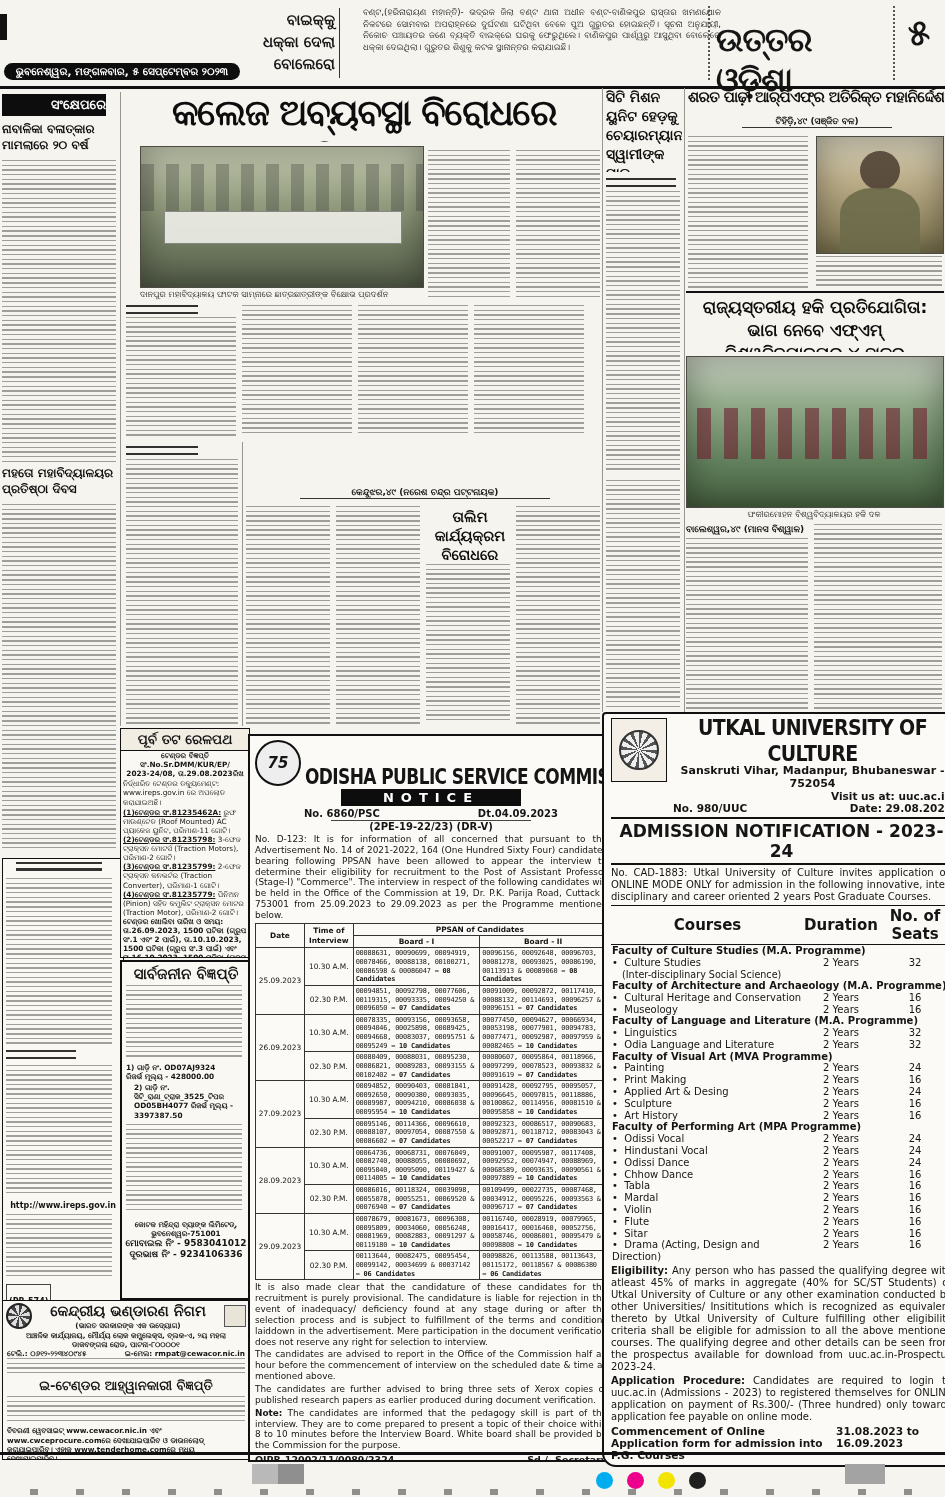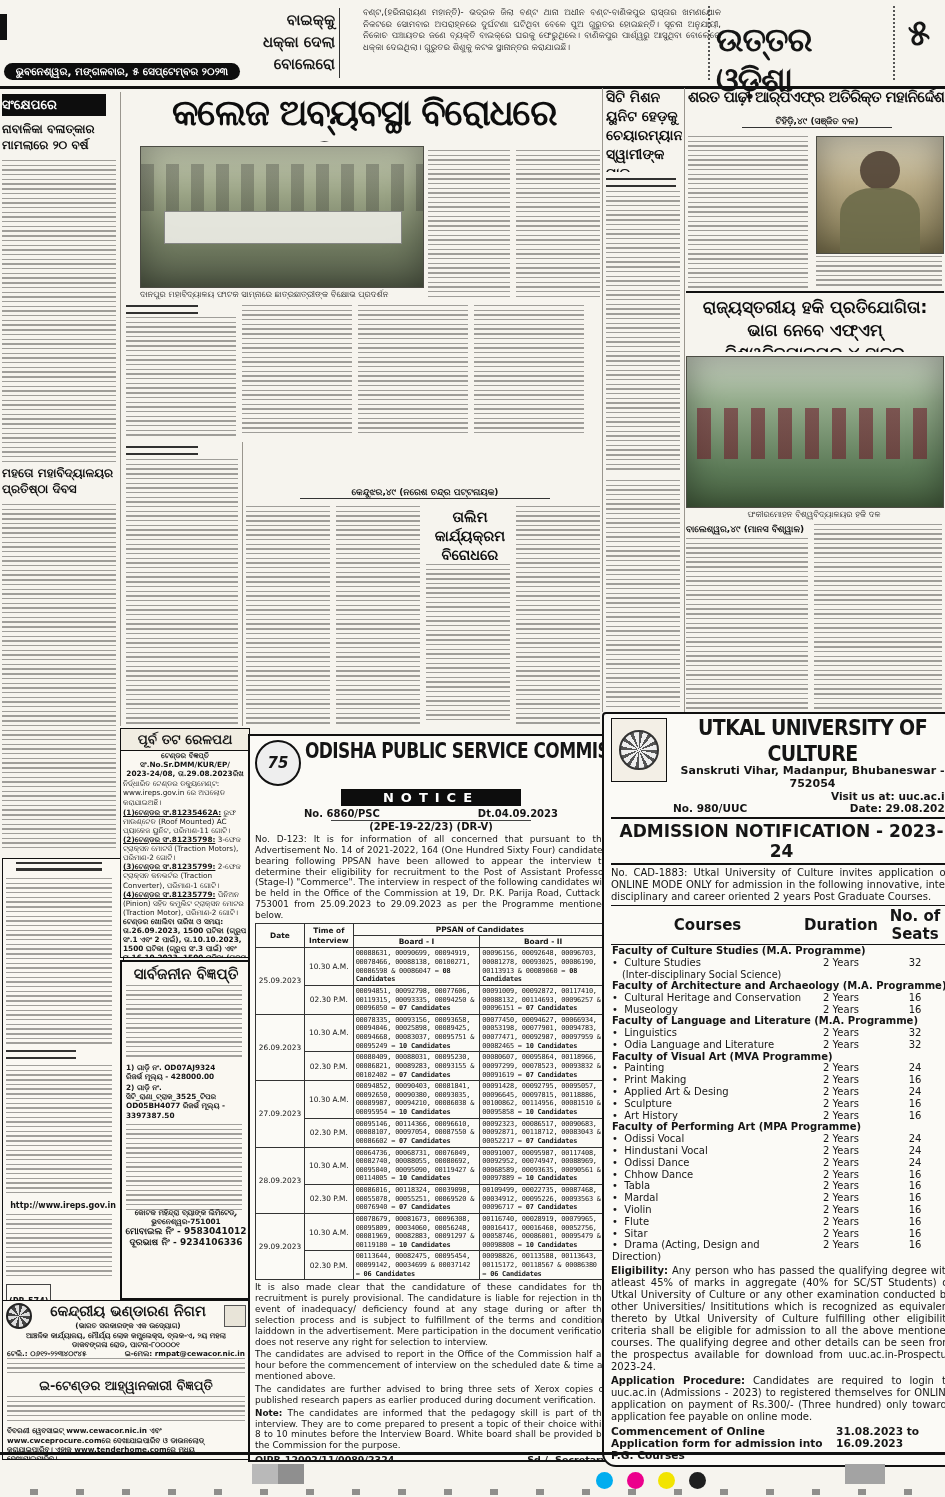--- a/index.html
+++ b/index.html
@@ -13,37 +13,37 @@
   .gk{position:absolute;background:repeating-linear-gradient(180deg,#41403d 0 1.4px,transparent 1.4px 4.7px);opacity:.48}
   .gkb{position:absolute;background:repeating-linear-gradient(180deg,#000 0 2.4px,transparent 2.4px 6.5px);opacity:.8}
   .logo-odia{font-size:40px;font-weight:bold;color:#1b5fc1;line-height:1;letter-spacing:-1px;text-shadow:0 0 1px #0d4aa8}
   .logo-sub{font-size:8px;font-weight:bold;color:#1b5fc1;letter-spacing:5px;margin-top:1px}
   .date-bar{background:#0d0d0d;color:#fff;font-size:10.5px;font-weight:bold;text-align:center;
             line-height:17px;border-radius:9px}
   .brief-hl{font-size:15px;font-weight:bold;text-align:right;line-height:1.45;white-space:pre-line}
   .brief-body{font-size:8.6px;line-height:1.36;text-align:justify;overflow:hidden;color:#222}
   .region{font-size:33px;font-weight:bold;letter-spacing:-1px}
   .pageno{font-size:36px;font-weight:bold;text-align:center}
-  .sec-label{background:#0d0d0d;color:#fff;font-size:13px;font-weight:bold;text-align:left;line-height:22px}
+  .sec-label{background:#0d0d0d;color:#fff;font-size:13px;font-weight:bold;text-align:right;line-height:22px}
   .bh{font-weight:bold;color:#0d0d0d;overflow:hidden}
   .cap{font-size:8.3px;color:#222;overflow:hidden;white-space:nowrap}
   .photo{position:absolute;border:1px solid #4c4c44;box-shadow:inset 0 0 34px rgba(0,0,0,.38)}
   .dl{font-weight:bold;text-align:center;font-size:9px;border-bottom:1px solid #333;overflow:hidden;white-space:nowrap}
   
   .adbox{position:absolute;background:#faf8f2;border:1.5px solid #111;overflow:hidden}
   .ecor-t{font-size:13.5px;font-weight:bold;text-align:center;border-bottom:1.5px solid #111;padding:2px 0;background:#f1ede2}
   .tiny{font-size:7.3px;line-height:1.25}
   .tiny-c{font-size:7.3px;line-height:1.25;text-align:center;font-weight:bold}
   .tnd-no{font-weight:bold;text-decoration:underline}
   .pn-title{font-size:15px;font-weight:bold;text-align:center;padding:3px 0 2px}
   .cwc-title{font-size:14.5px;font-weight:bold;text-align:center;padding:1px 0}
   .w-b{font-weight:bold}
   
   .opsc{position:absolute;background:#fbfaf6;border:2px solid #111;padding:4px 5px;overflow:hidden}
-  .opsc-head{display:flex;align-items:flex-start;gap:4px}
+  .opsc-head{display:flex;align-items:flex-end;gap:4px}
   .opsc-logo{width:42px;height:42px;border:2.5px solid #111;border-radius:50%;flex:0 0 auto;
              display:flex;align-items:center;justify-content:center;font-weight:bold;font-size:15px;font-style:italic;background:#eee}
   .opsc-org{font-size:17px;font-weight:bold;letter-spacing:-0.6px;transform:scaleY(1.25);transform-origin:center;white-space:nowrap;flex:1;text-align:center}
   .notice-bar{width:180px;margin:3px auto 2px;background:#0d0d0d;color:#fff;text-align:center;
               font-weight:bold;font-size:13px;letter-spacing:7px;padding:1px 0}
   .opsc-no{display:flex;justify-content:space-around;font-weight:bold;font-size:10px}
   .opsc-ref{text-align:center;font-weight:bold;font-size:10px;border-top:1px solid #444;width:200px;margin:1px auto}
   .opsc p{margin:2px 0;font-size:8.9px;line-height:1.22;text-align:justify}
   .opsc-tbl{width:100%;border-collapse:collapse;margin:2px 0}
   .opsc-tbl td,.opsc-tbl th{border:1px solid #333;font-size:7.4px;line-height:1.25;padding:1px 2px;vertical-align:middle}
@@ -177,28 +177,28 @@
   </div>
 
   <div class="adbox" style="left:120px;top:960px;width:128px;height:336px;border-width:2px">
     <div class="pn-title">ସାର୍ବଜନୀନ ବିଜ୍ଞପ୍ତି</div>
     <div class="gk" style="position:relative;left:4px;width:116px;height:74px"></div>
     <div class="tiny" style="padding:4px 4px 0">
       <b>1) ଗାଡ଼ି ନଂ.</b>
       <b>OD07AJ9324</b><br>
       <b>ରିଜର୍ଭ ମୂଲ୍ୟ - 428000.00</b>
     </div>
-    <div class="tiny" style="padding:2px 4px 0">
+    <div class="tiny" style="padding:2px 12px 0">
       <b>2) ଗାଡ଼ି ନଂ.</b>
       <b>ସିଟି_ରାଣା_ଟ୍ରାକ_3525_ଟିପର</b><br>
       <b>OD05BH4077</b>
       <b>ରିଜର୍ଭ ମୂଲ୍ୟ - 3397387.50</b>
     </div>
     <div class="gk" style="position:relative;left:4px;top:4px;width:116px;height:88px"></div>
-    <div class="tiny-c" style="margin-top:0">କୋଟକ ମହିନ୍ଦ୍ରା ବ୍ୟାଙ୍କ ଲିମିଟେଡ୍, ଭୁବନେଶ୍ୱର-751001</div>
+    <div class="tiny-c" style="margin-top:12px">କୋଟକ ମହିନ୍ଦ୍ରା ବ୍ୟାଙ୍କ ଲିମିଟେଡ୍, ଭୁବନେଶ୍ୱର-751001</div>
     <div class="tiny-c" style="font-size:9px">ମୋବାଇଲ ନିଂ - 9583041012</div>
     <div class="tiny-c" style="font-size:9px">ଦୂରଭାଷ ନିଂ - 9234106336</div>
   </div>
 
   <div class="adbox" style="left:2px;top:1300px;width:246px;height:158px;border-width:1.5px">
     <div style="display:flex;align-items:center;gap:4px;padding:1px 3px">
       <div style="width:22px;height:22px;border:2px solid #222;border-radius:50%;flex:0 0 auto;background:repeating-conic-gradient(#444 0 20deg,#ddd 20deg 45deg)"></div>
       <div style="flex:1">
         <div class="cwc-title">କେନ୍ଦ୍ରୀୟ ଭଣ୍ଡାରଣ ନିଗମ</div>
         <div class="tiny-c">(ଭାରତ ସରକାରଙ୍କ ଏକ ଉଦ୍ୟୋଗ)</div>

